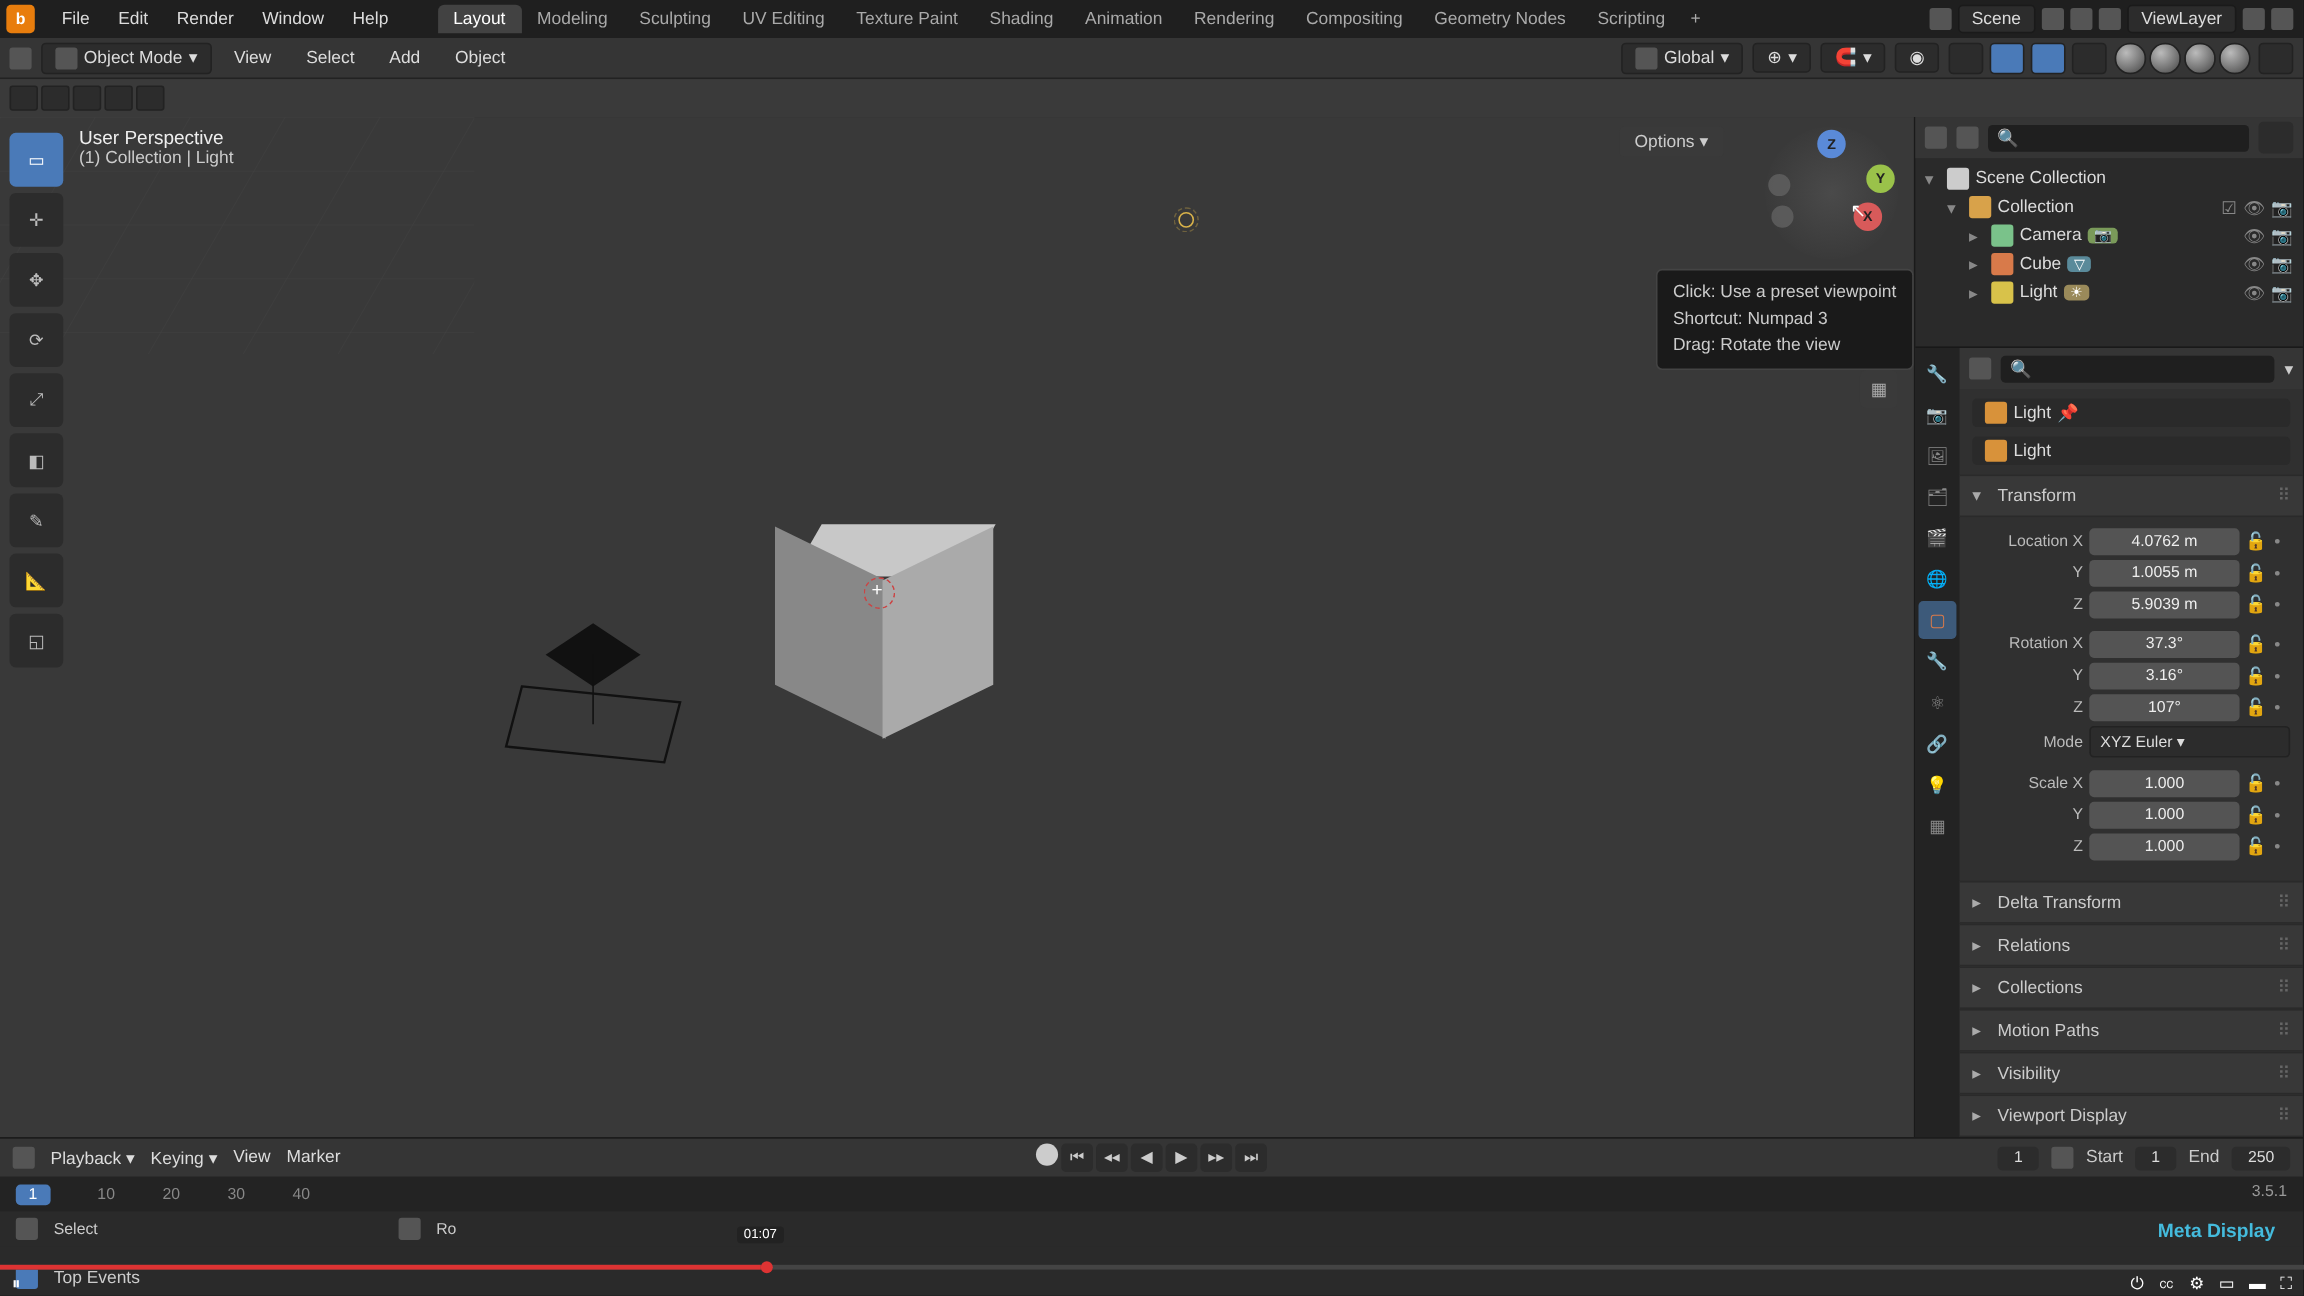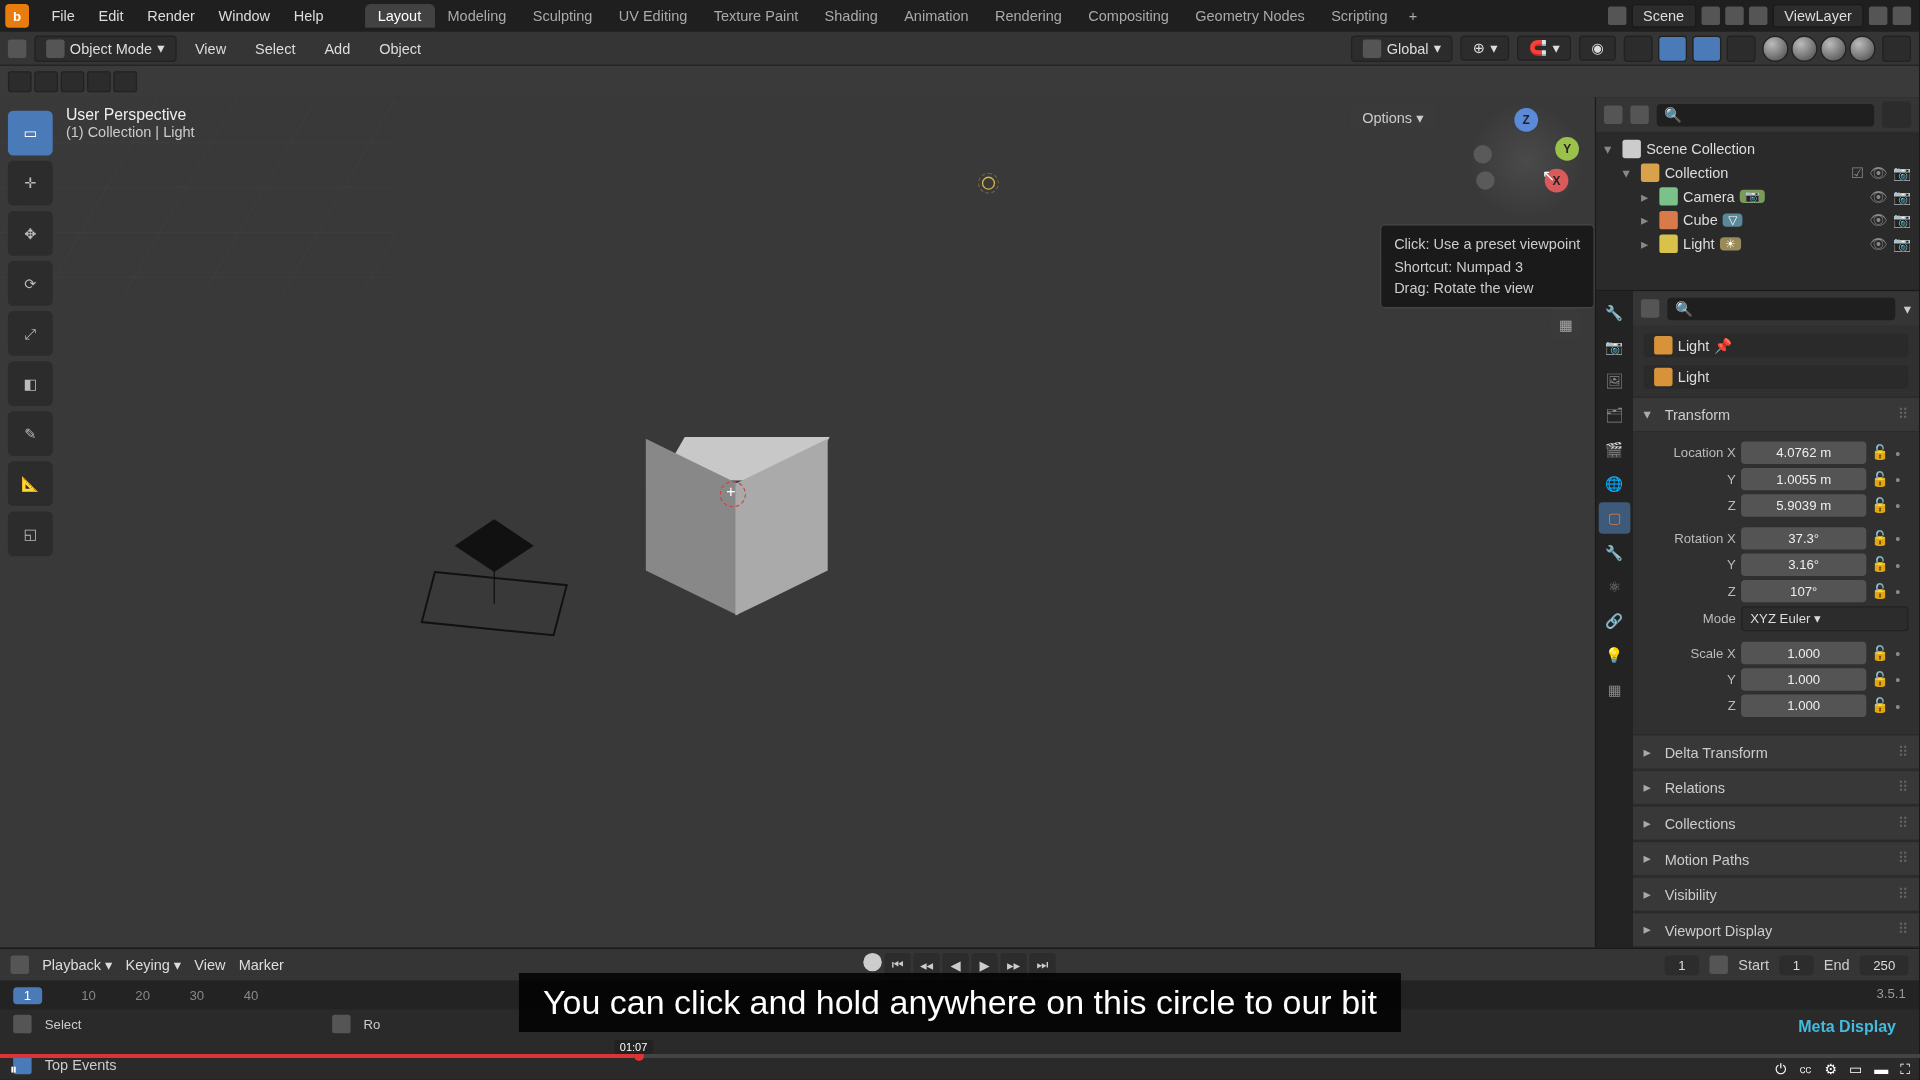--- a/index.html
+++ b/index.html
@@ -130,21 +130,21 @@
 .tl-frames { height:22px; background:#232323; display:flex; align-items:center; padding:0 10px; gap:30px; color:#888; font-size:10px;}
 .tl-frames .cur { background:#4a7ab8; color:#fff; border-radius:3px; padding:1px 8px;}
 .tl-status { height:22px; background:#2a2a2a; display:flex; align-items:center; padding:0 10px; color:#ccc; font-size:10px; gap:10px;}
 
 
 .video-overlay { position:absolute; inset:0; pointer-events:none;}
 .caption { position:absolute; left:50%; bottom:48px; transform:translateX(-50%); background:rgba(0,0,0,.85); color:#fff; font-size:34px; padding:10px 24px; font-weight:400; white-space:nowrap;}
 .progress { position:absolute; left:0; right:0; bottom:22px; height:4px; background:#444;}
 .progress .fill { height:100%; width:33%; background:#d33;}
 .progress .knob { position:absolute; left:33%; top:-3px; width:10px; height:10px; background:#d33; border-radius:50%;}
-.progress .time { position:absolute; left:33%; bottom:4px; transform:translateX(-50%); background:#222; color:#fff; padding:1px 6px; border-radius:3px; font-size:11px;text-align:center;}
+.progress .time { position:absolute; left:33%; bottom:22px; transform:translateX(-50%); background:#222; color:#fff; padding:1px 6px; border-radius:3px; font-size:11px;text-align:center;}
 .controls { position:absolute; left:0; right:0; bottom:0; height:22px; display:flex; align-items:center; padding:0 10px; gap:12px; color:#fff;}
 .controls .ci { font-size:14px;}
 .controls .spacer { flex:1;}
 .vlogo { position:absolute; right:24px; bottom:44px; color:#4bd; font-size:16px; font-weight:bold;}
 
 
 .cube { position:absolute; left:490px; top:250px; width:130px; height:130px;}
 .cube .top { position:absolute; width:110px; height:60px; background:#c8c8c8; transform:skewX(-30deg) scaleY(.55); left:20px; top:-6px;}
 .cube .left { position:absolute; width:70px; height:100px; background:#888; left:0; top:26px; transform:skewY(26deg);}
 .cube .right { position:absolute; width:70px; height:100px; background:#aaa; left:68px; top:26px; transform:skewY(-26deg);}
@@ -551,21 +551,20 @@
       <span class="mini-icon" style="background:#4a7ab8"></span>
       <span>Top Events</span>
     </div>
   </div>
 
   <div style="position:absolute; right:10px; bottom:60px; color:#999; font-size:10px;">3.5.1</div>
 
 </div>
 
 <div class="video-overlay">
-  <div class="caption">You can click and hold anywhere on this circle to our bit</div>
   <div class="vlogo">Meta Display</div>
   <div class="progress">
     <div class="fill"></div>
     <div class="knob"></div>
     <div class="time">01:07</div>
   </div>
   <div class="controls">
     <span class="ci">⏸</span>
     <div class="spacer"></div>
     <span class="ci">⏻</span>

